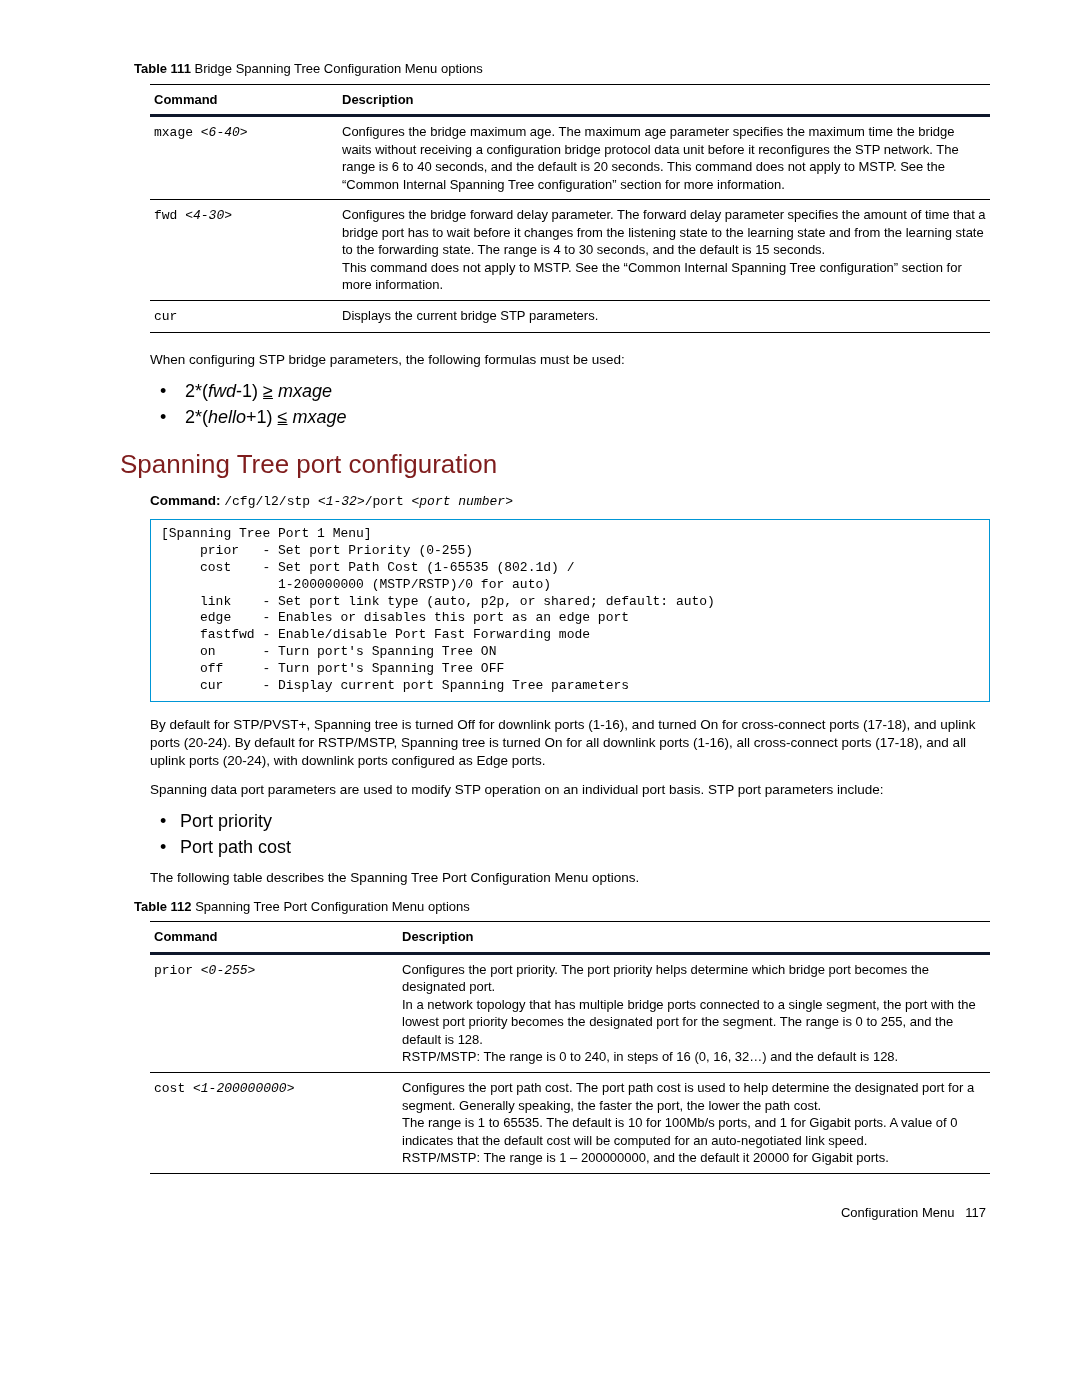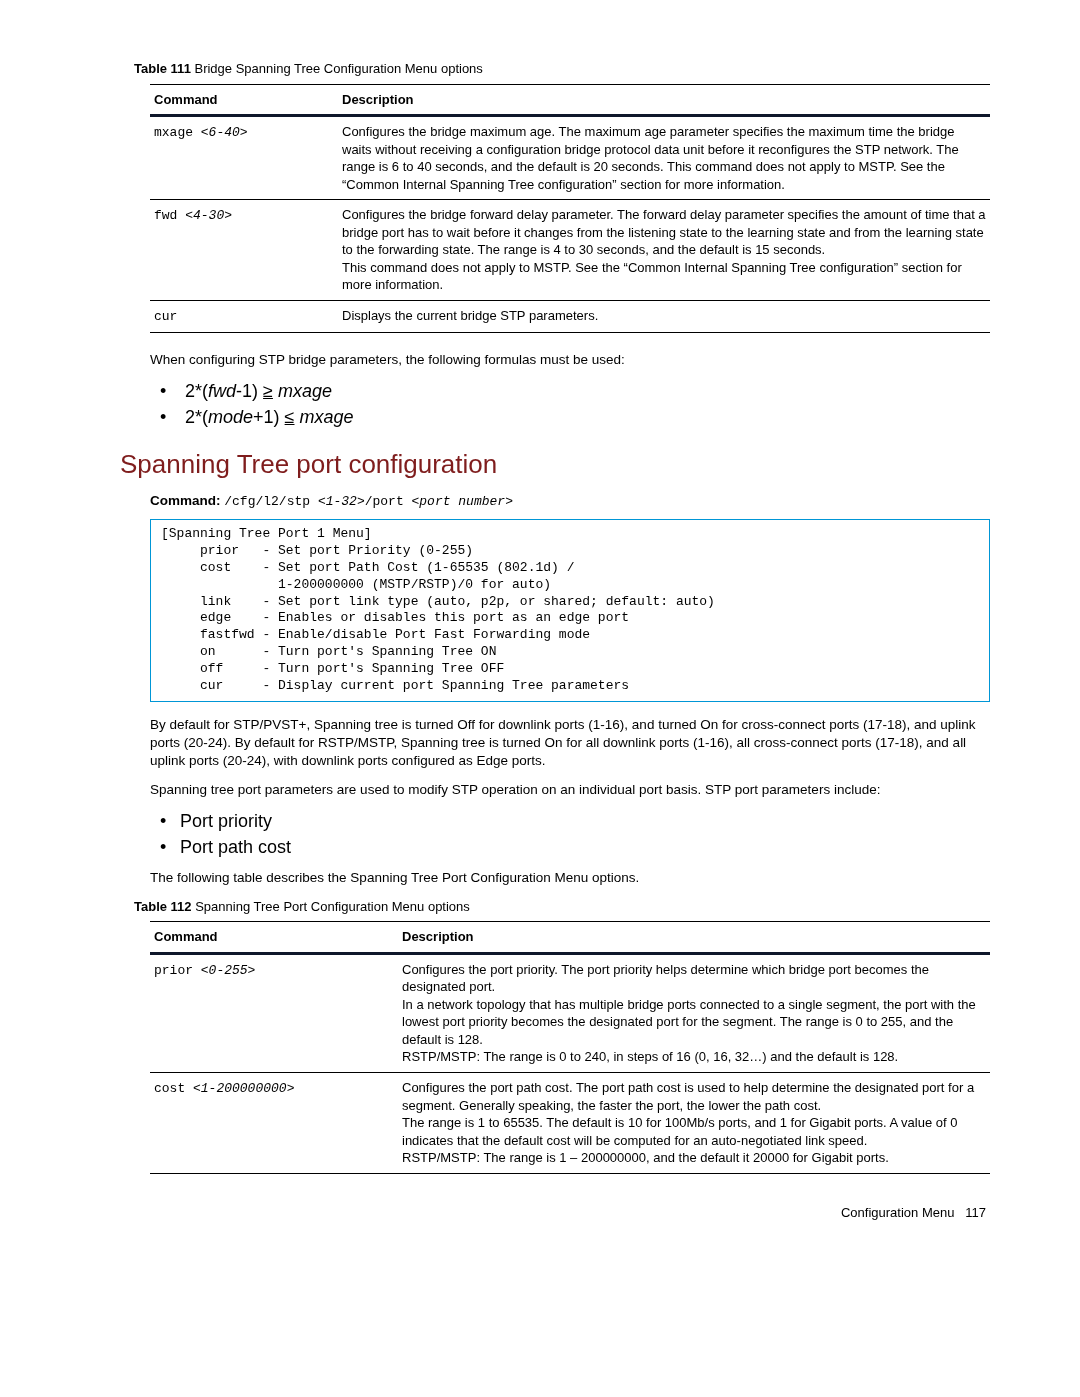--- a/index.html
+++ b/index.html
@@ -127,21 +127,21 @@
     </tr>
   </tbody>
 </table>
 
 <p class="body">When configuring STP bridge parameters, the following formulas must be used:</p>
 <ul class="bullets">
   <li>
     <span>2*(</span><span class="ital">fwd</span><span>-1) </span><span style="text-decoration:underline;">≥</span><span class="ital"> mxage</span>
   </li>
   <li>
-    <span>2*(</span><span class="ital">mode</span><span>+1) </span><span style="text-decoration:underline;">≤</span><span class="ital"> mxage</span>
+    <span>2*(</span><span class="ital">hello</span><span>+1) </span><span style="text-decoration:underline;">≤</span><span class="ital"> mxage</span>
   </li>
 </ul>
 
 <h2 class="section">Spanning Tree port configuration</h2>
 
 <div class="command-line">
   <b>Command:</b>
   <span class="mono">/cfg/l2/stp </span><span class="mono-i">&lt;1-32&gt;</span><span class="mono">/port </span><span class="mono-i">&lt;port number&gt;</span>
 </div>
 
@@ -150,21 +150,21 @@
      cost    - Set port Path Cost (1-65535 (802.1d) /
                1-200000000 (MSTP/RSTP)/0 for auto)
      link    - Set port link type (auto, p2p, or shared; default: auto)
      edge    - Enables or disables this port as an edge port
      fastfwd - Enable/disable Port Fast Forwarding mode
      on      - Turn port's Spanning Tree ON
      off     - Turn port's Spanning Tree OFF
      cur     - Display current port Spanning Tree parameters</div>
 
 <p class="body">By default for STP/PVST+, Spanning tree is turned Off for downlink ports (1-16), and turned On for cross-connect ports (17-18), and uplink ports (20-24). By default for RSTP/MSTP, Spanning tree is turned On for all downlink ports (1-16), all cross-connect ports (17-18), and all uplink ports (20-24), with downlink ports configured as Edge ports.</p>
-<p class="body">Spanning tree port parameters are used to modify STP operation on an individual port basis. STP port parameters include:</p>
+<p class="body">Spanning data port parameters are used to modify STP operation on an individual port basis. STP port parameters include:</p>
 <ul class="bullets">
   <li>Port priority</li>
   <li>Port path cost</li>
 </ul>
 <p class="body">The following table describes the Spanning Tree Port Configuration Menu options.</p>
 
 <div class="table-caption">
   <b>Table 112</b>
   <span>Spanning Tree Port Configuration Menu options</span>
 </div>

